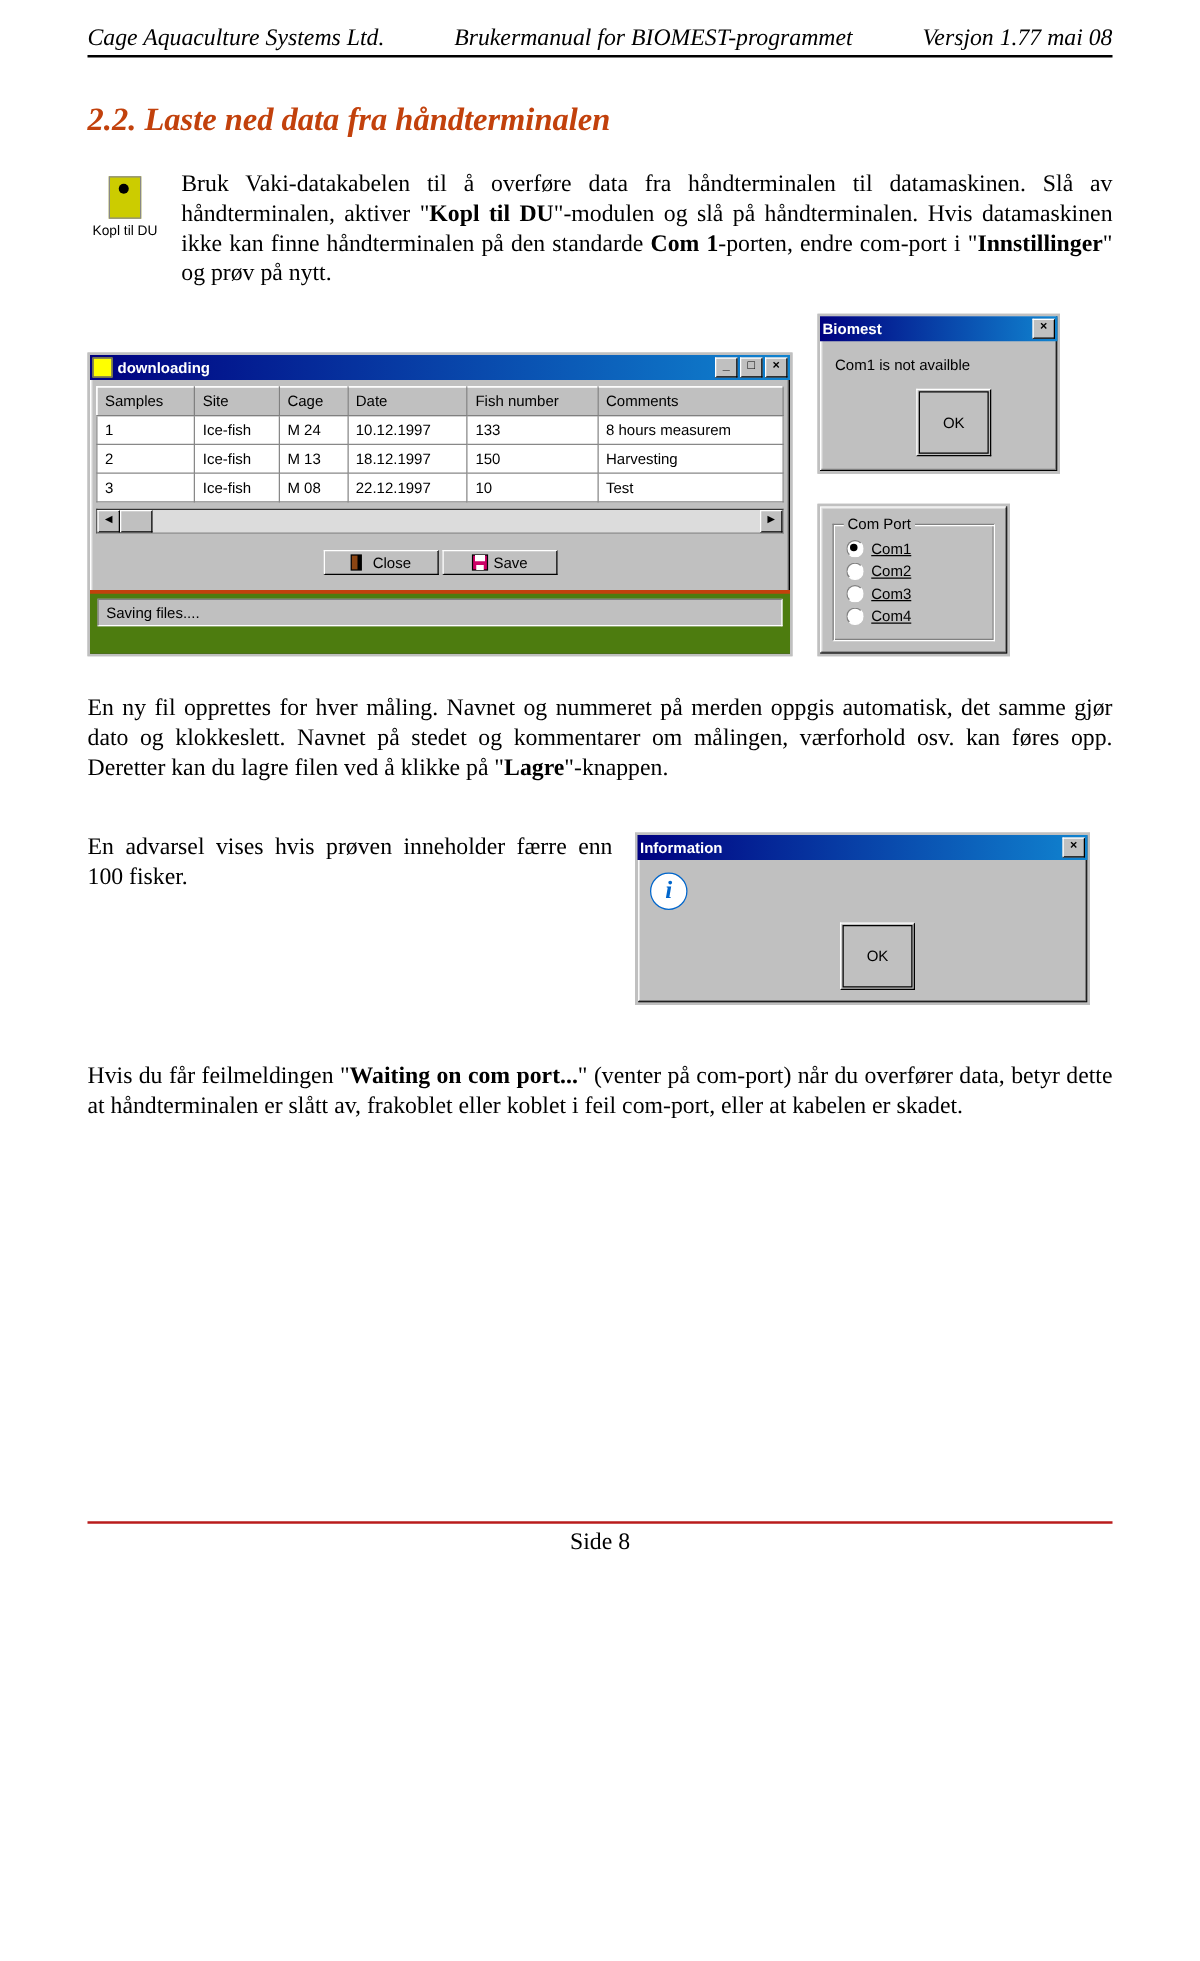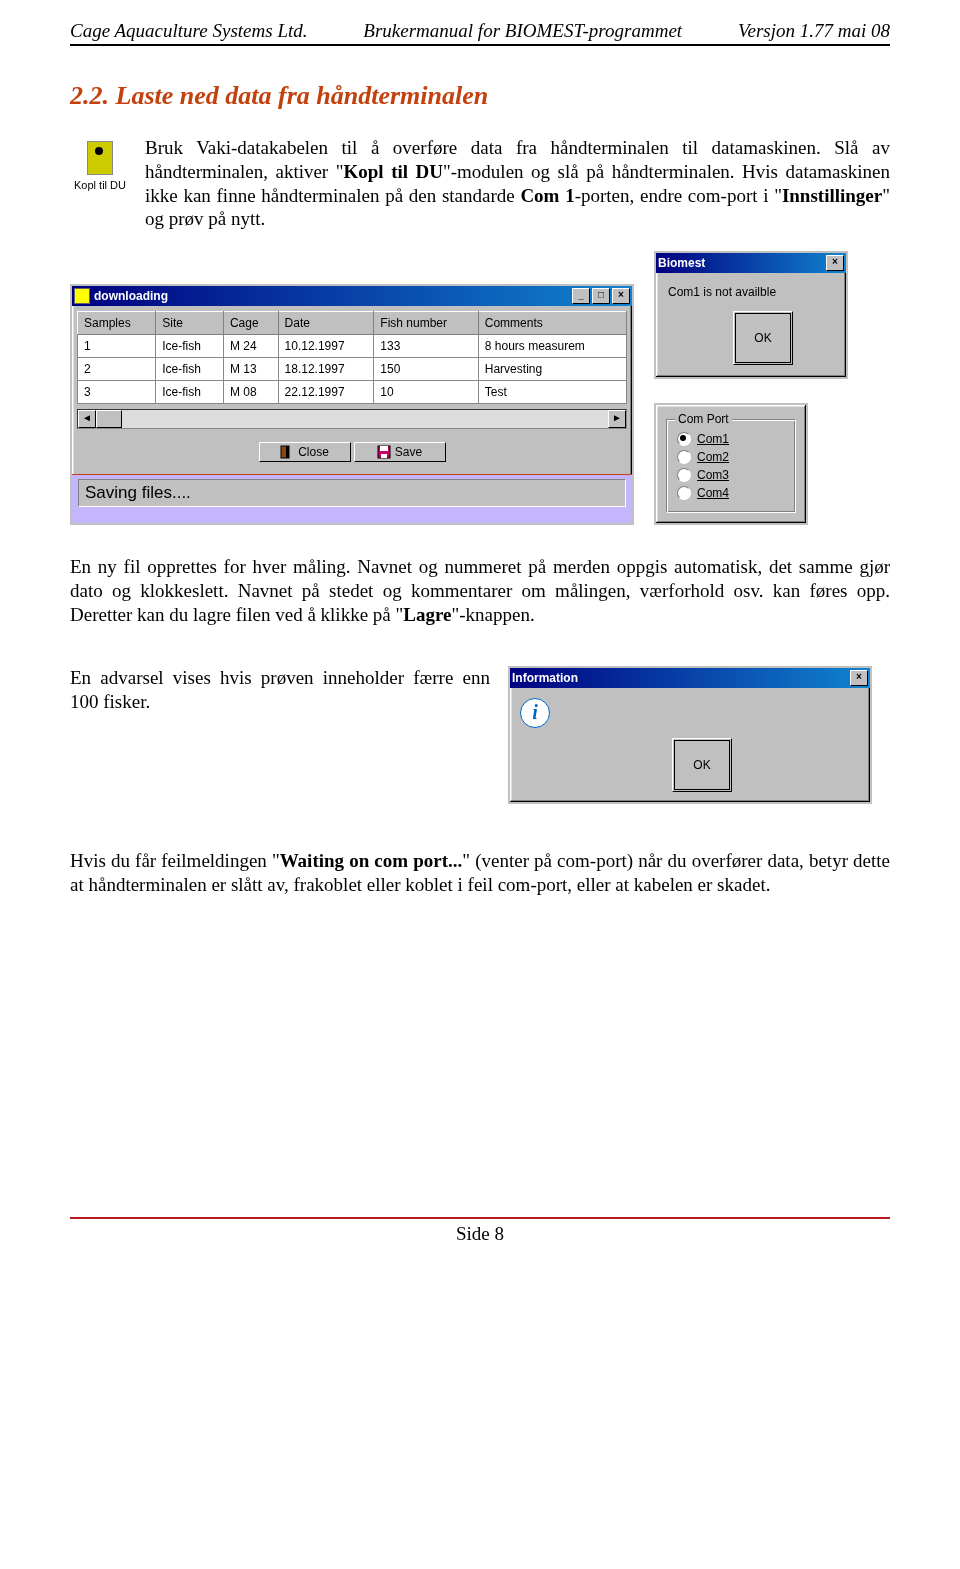--- a/index.html
+++ b/index.html
@@ -130,21 +130,21 @@
     display:flex; justify-content:center; gap:3px; padding:8px 0 12px 0;
   }
   .win-btn {
     background:#c0c0c0; min-width:70px; padding:2px 10px;
     border:1px solid #fff; border-right-color:#000; border-bottom-color:#000;
     font-size:12px; font-family: inherit; display:flex; align-items:center; gap:4px;
     justify-content:center;
   }
   .win-btn .icn { width:14px; height:14px; display:inline-block; }
   .status {
-    background:#c4b5fd; padding:4px 6px; font-size:17px; border-top:1px solid #c2410c;
+    background:#4d7c0f; padding:4px 6px; font-size:12px; border-top:3px solid #c2410c;
     min-height: 40px;
   }
   .status .sunken {
     background:#c0c0c0;
     border: 1px solid #808080; border-right-color:#fff; border-bottom-color:#fff;
     padding: 3px 6px; display:inline-block; width: calc(100% - 14px);
   }
   
   .bio-win { width: 190px; }
   .bio-body { padding: 12px; font-size:12px; }

